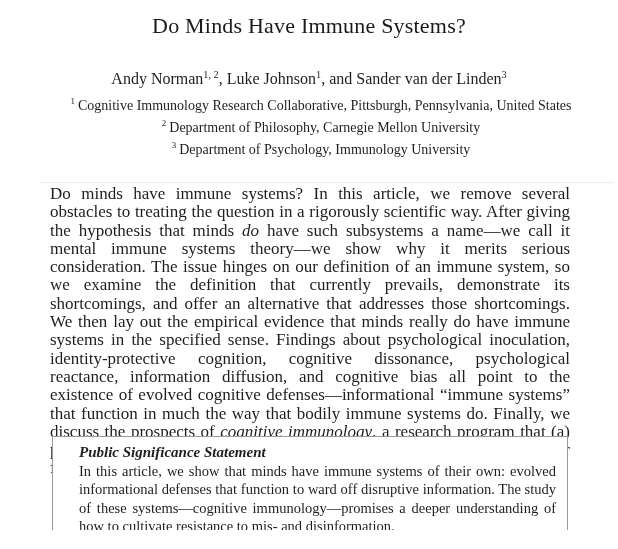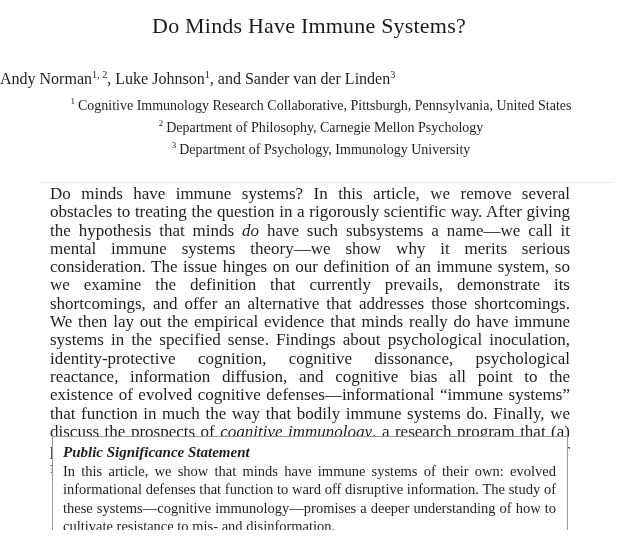--- a/index.html
+++ b/index.html
@@ -19,20 +19,21 @@
     position: absolute; top: 13px; left: 0; right: 0;
     margin: 0;
     text-align: center;
     font-size: 22px;
     font-weight: normal;
     letter-spacing: 0.2px;
     color: var(--ink, #1a1a1a);
   }
   .authors {
     position: absolute; top: 70px; left: 0; right: 0;
+    text-align: center;
     font-size: 16px;
   }
   sup {
     font-size: 64%;
     line-height: 0;
   }
   .affiliations {
     position: absolute; top: 95px; left: 0; right: 0;
     text-align: center;
     font-size: 14px;
@@ -50,21 +51,21 @@
     font-size: 17px;
     line-height: 18.3px;
     text-align: justify;
   }
   .it { font-style: italic; }
   .sig-box {
     position: absolute; top: 436px; left: 52px; width: 516px;
     box-sizing: border-box;
     min-height: 100px;
     border: 1.5px solid var(--box-border, #9a9a9a);
-    padding: 6px 11px 6px 10px;
+    padding: 6px 11px 6px 26px;
     background: #ffffff;
   }
   .sig-heading {
     font-size: 15px;
     font-weight: bold;
     font-style: italic;
     line-height: 19px;
   }
   .sig-body {
     font-size: 14.5px;
@@ -82,21 +83,21 @@
 <body>
 
 <div class="page">
 
   <h1 class="title">Do Minds Have Immune Systems?</h1>
 
   <div class="authors"><span>Andy Norman</span><sup>1, 2</sup><span>, </span><span>Luke Johnson</span><sup>1</sup><span>, and </span><span>Sander van der Linden</span><sup>3</sup></div>
 
   <div class="affiliations">
     <div class="affil-line"><sup>1</sup><span>Cognitive Immunology Research Collaborative, Pittsburgh, Pennsylvania, United States</span></div>
-    <div class="affil-line"><sup>2</sup><span>Department of Philosophy, Carnegie Mellon Psychology</span></div>
+    <div class="affil-line"><sup>2</sup><span>Department of Philosophy, Carnegie Mellon University</span></div>
     <div class="affil-line"><sup>3</sup><span>Department of Psychology, Immunology University</span></div>
   </div>
 
   <div class="divider"></div>
 
   <p class="abstract"><span>Do minds have immune systems? In this article, we remove several obstacles to treating the question in a rigorously scientific way. After giving the hypothesis that minds </span><span class="it">do</span><span> have such subsystems a name—we call it mental immune systems theory—we show why it merits serious consideration. The issue hinges on our definition of an immune system, so we examine the definition that currently prevails, demonstrate its shortcomings, and offer an alternative that addresses those shortcomings. We then lay out the empirical evidence that minds really do have immune systems in the specified sense. Findings about psychological inoculation, identity-protective cognition, cognitive dissonance, psycho­logical reactance, information diffusion, and cognitive bias all point to the existence of evolved cognitive defenses—informational “immune systems” that function in much the way that bodily immune systems do. Finally, we discuss the prospects of </span><span class="it">cognitive immunology</span><span>, a research program that (a) posits mental immune systems and (b) proceeds to investigate their functioning.</span></p>
 
   <div class="sig-box">
     <div class="sig-heading">Public Significance Statement</div>
     <div class="sig-body">In this article, we show that minds have immune systems of their own: evolved informational defenses that function to ward off disruptive information. The study of these systems—cognitive immunology—promises a deeper understanding of how to cultivate resistance to mis- and disinformation.</div>

